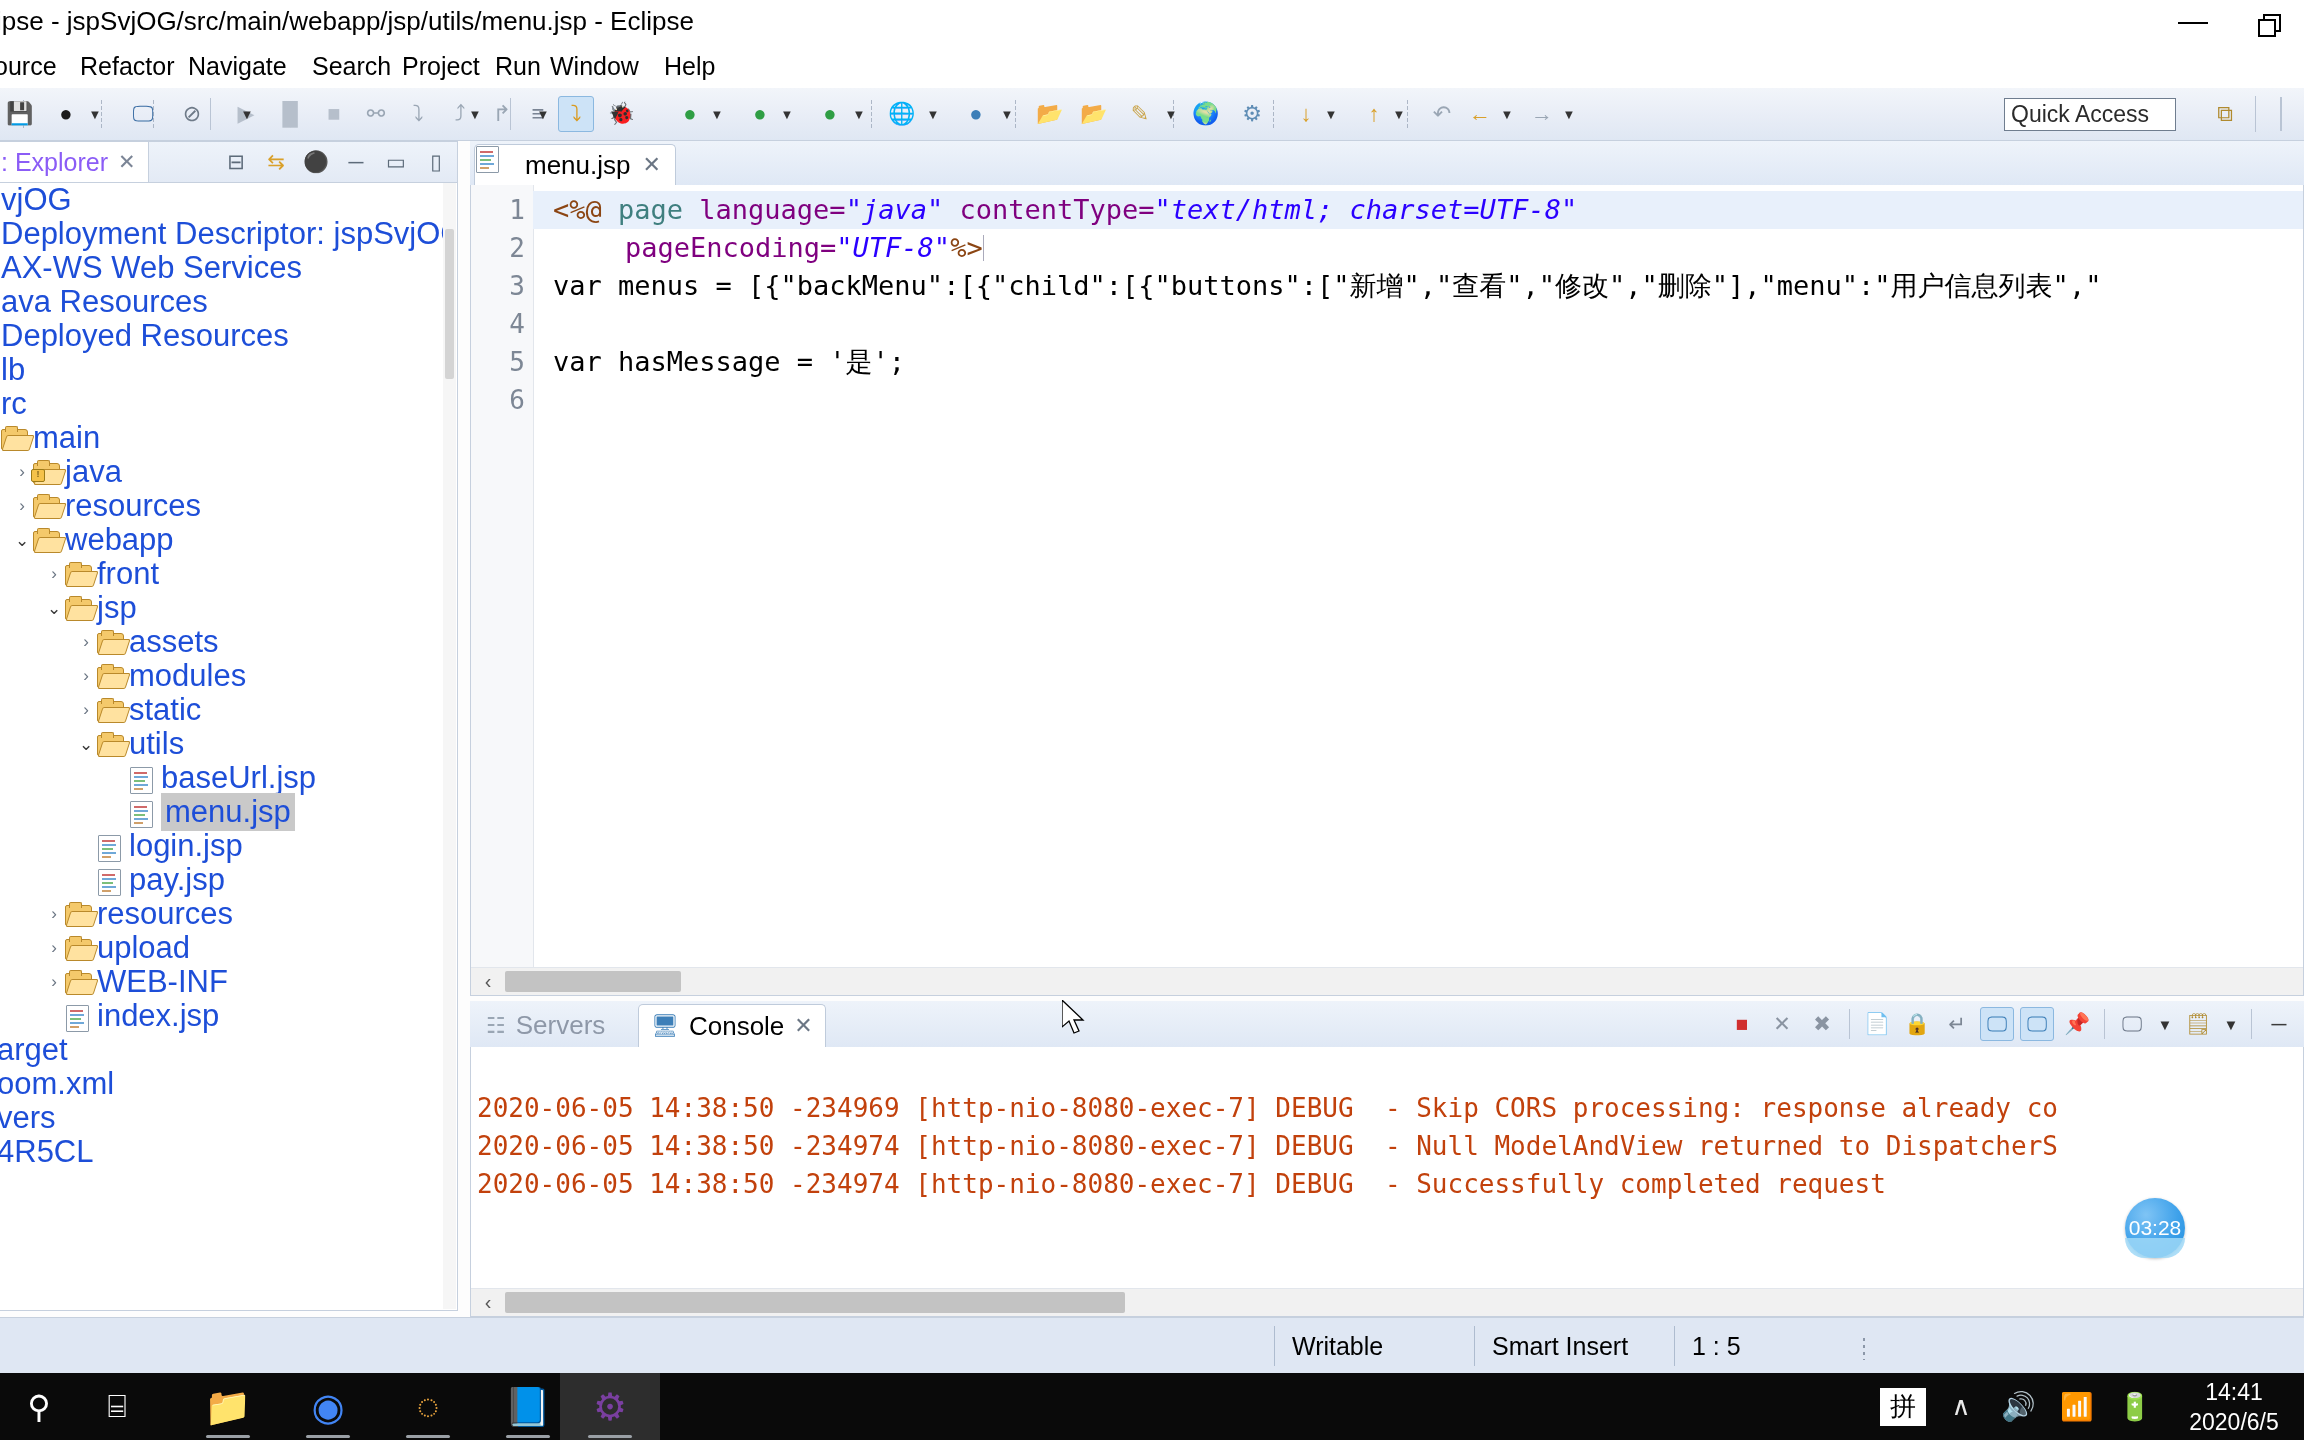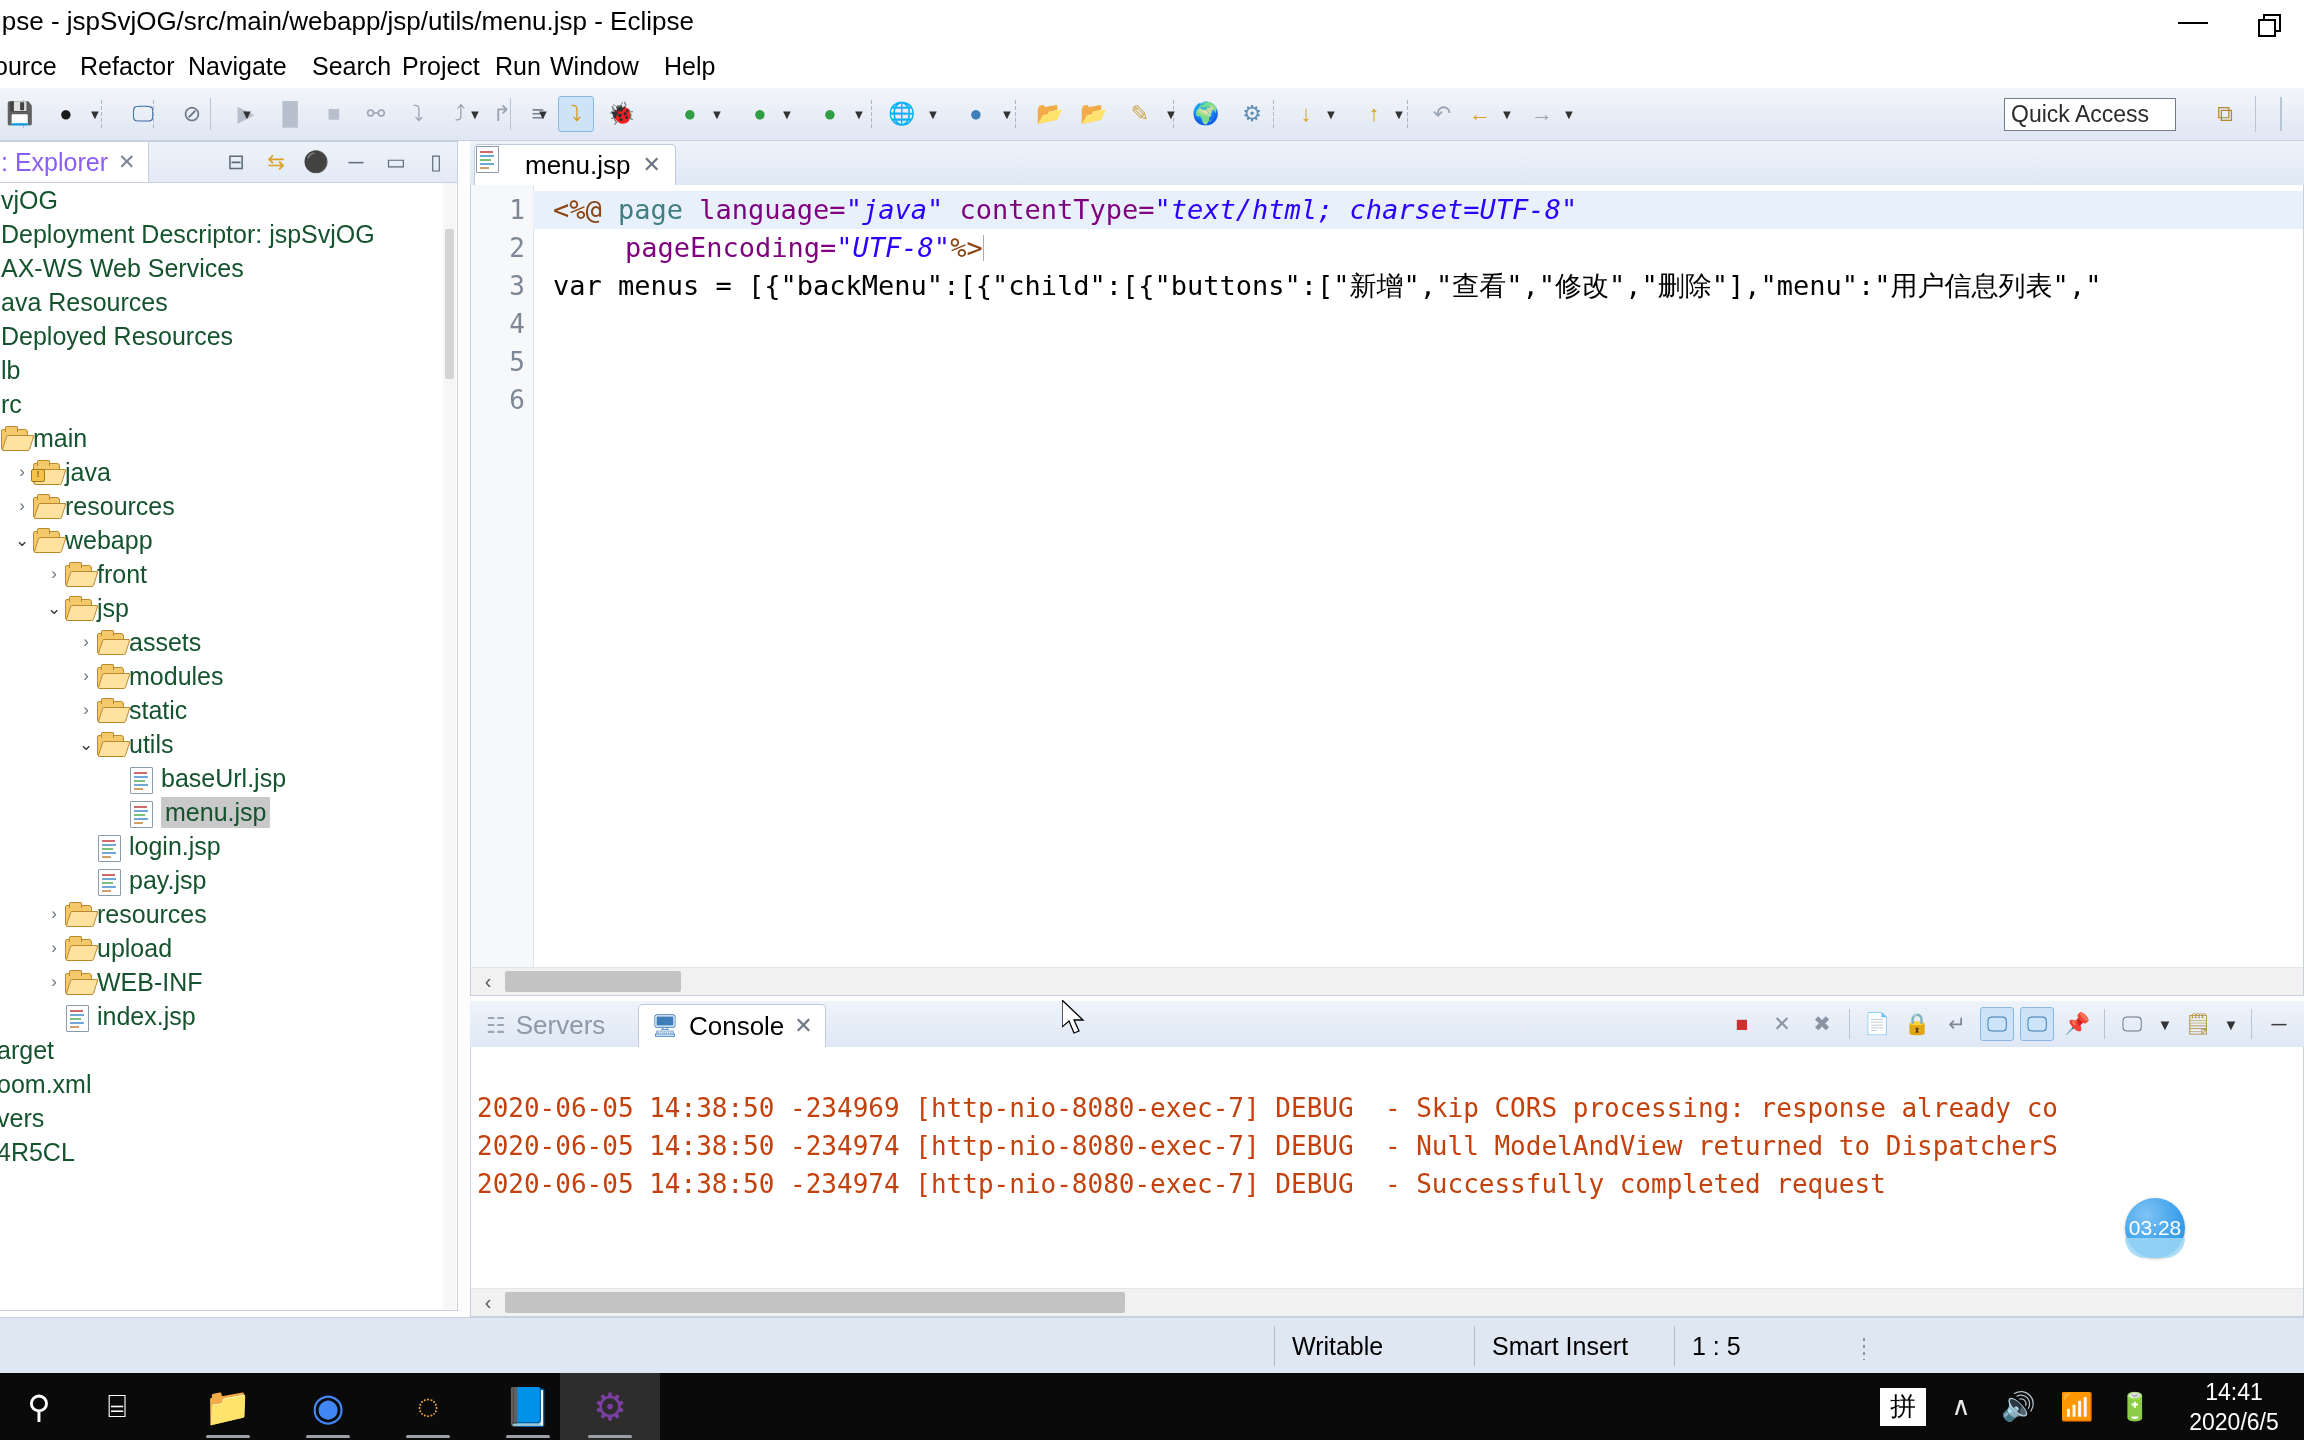--- a/index.html
+++ b/index.html
@@ -63,21 +63,21 @@
   .pe-tab-label{font-size:25px;color:#8b5cf6;white-space:nowrap;}
   .pe-tab-close{font-size:21px;color:#7b8596;}
   .pe-tools{position:absolute;right:6px;top:5px;display:flex;align-items:center;gap:10px;}
   .pe-tool{width:30px;height:30px;display:flex;align-items:center;justify-content:center;font-size:21px;}
   .pe-tree{position:absolute;left:0;top:41px;right:14px;bottom:0;overflow:hidden;}
   .row{position:relative;height:34px;display:flex;align-items:center;white-space:nowrap;}
   .row .tw{width:22px;display:inline-flex;justify-content:center;align-items:center;
       font-size:17px;color:#6b7684;flex:0 0 auto;}
   .row .tw.open{color:#3a3a3a;}
   .row .ic{width:26px;height:24px;margin-right:6px;flex:0 0 auto;position:relative;}
-  .row .lbl{font-size:25px;color:#14532d;}
+  .row .lbl{font-size:31px;color:#1d4ed8;}
   .row.sel .lbl{background:#c9c9c9;padding:1px 4px;}
   .pe-vscroll{position:absolute;right:1px;top:41px;width:13px;bottom:1px;background:#f6f6f6;}
   .pe-vthumb{position:absolute;right:2px;top:46px;width:9px;height:150px;background:#d4d4d4;border-radius:2px;}
 
   
   .fold{position:absolute;left:0;top:3px;width:25px;height:19px;
         background:#f4c96b;border:1px solid #b9892b;border-radius:2px 3px 3px 2px;}
   .fold:after{content:"";position:absolute;left:3px;top:-4px;width:11px;height:5px;
         background:#f4c96b;border:1px solid #b9892b;border-bottom:none;border-radius:2px 2px 0 0;}
   .fold.open:before{content:"";position:absolute;left:2px;top:5px;width:26px;height:14px;
@@ -529,20 +529,21 @@
             <div class="gnum" style="top: 86px;">3</div>
             <div class="gnum" style="top: 124px;">4</div>
             <div class="gnum" style="top: 162px;">5</div>
             <div class="gnum" style="top: 200px;">6</div>
           </div>
         <div class="codearea" id="codearea">
             <div class="cline hl" style="top: 6px;"><span class="k-dir">&lt;%@ </span><span class="k-tag">page </span><span class="k-attr">language=</span><span class="k-str">"java"</span><span class="k-attr"> contentType=</span><span class="k-str">"text/html; charset=UTF-8"</span></div>
             <div class="cline" style="top: 44px; left: 92px;"><span class="k-attr">pageEncoding=</span><span class="k-str">"UTF-8"</span><span class="k-dir">%&gt;</span><span class="caret-box"></span></div>
             <div class="cline" style="top: 82px;"><span class="k-plain">var menus = [{"backMenu":[{"child":[{"buttons":["新增","查看","修改","删除"],"menu":"用户信息列表","</span></div>
             <div class="cline" style="top: 120px;"></div>
+            <div class="cline" style="top: 158px;"><span class="k-plain">var hasMessage = '是';</span></div>
             <div class="cline" style="top: 196px;"></div>
           </div>
         <div class="ed-hscroll">
           <span class="hs-left">‹</span>
           <span class="hs-thumb"></span>
         </div>
       </div>
     </div>
 
     <div class="console">

